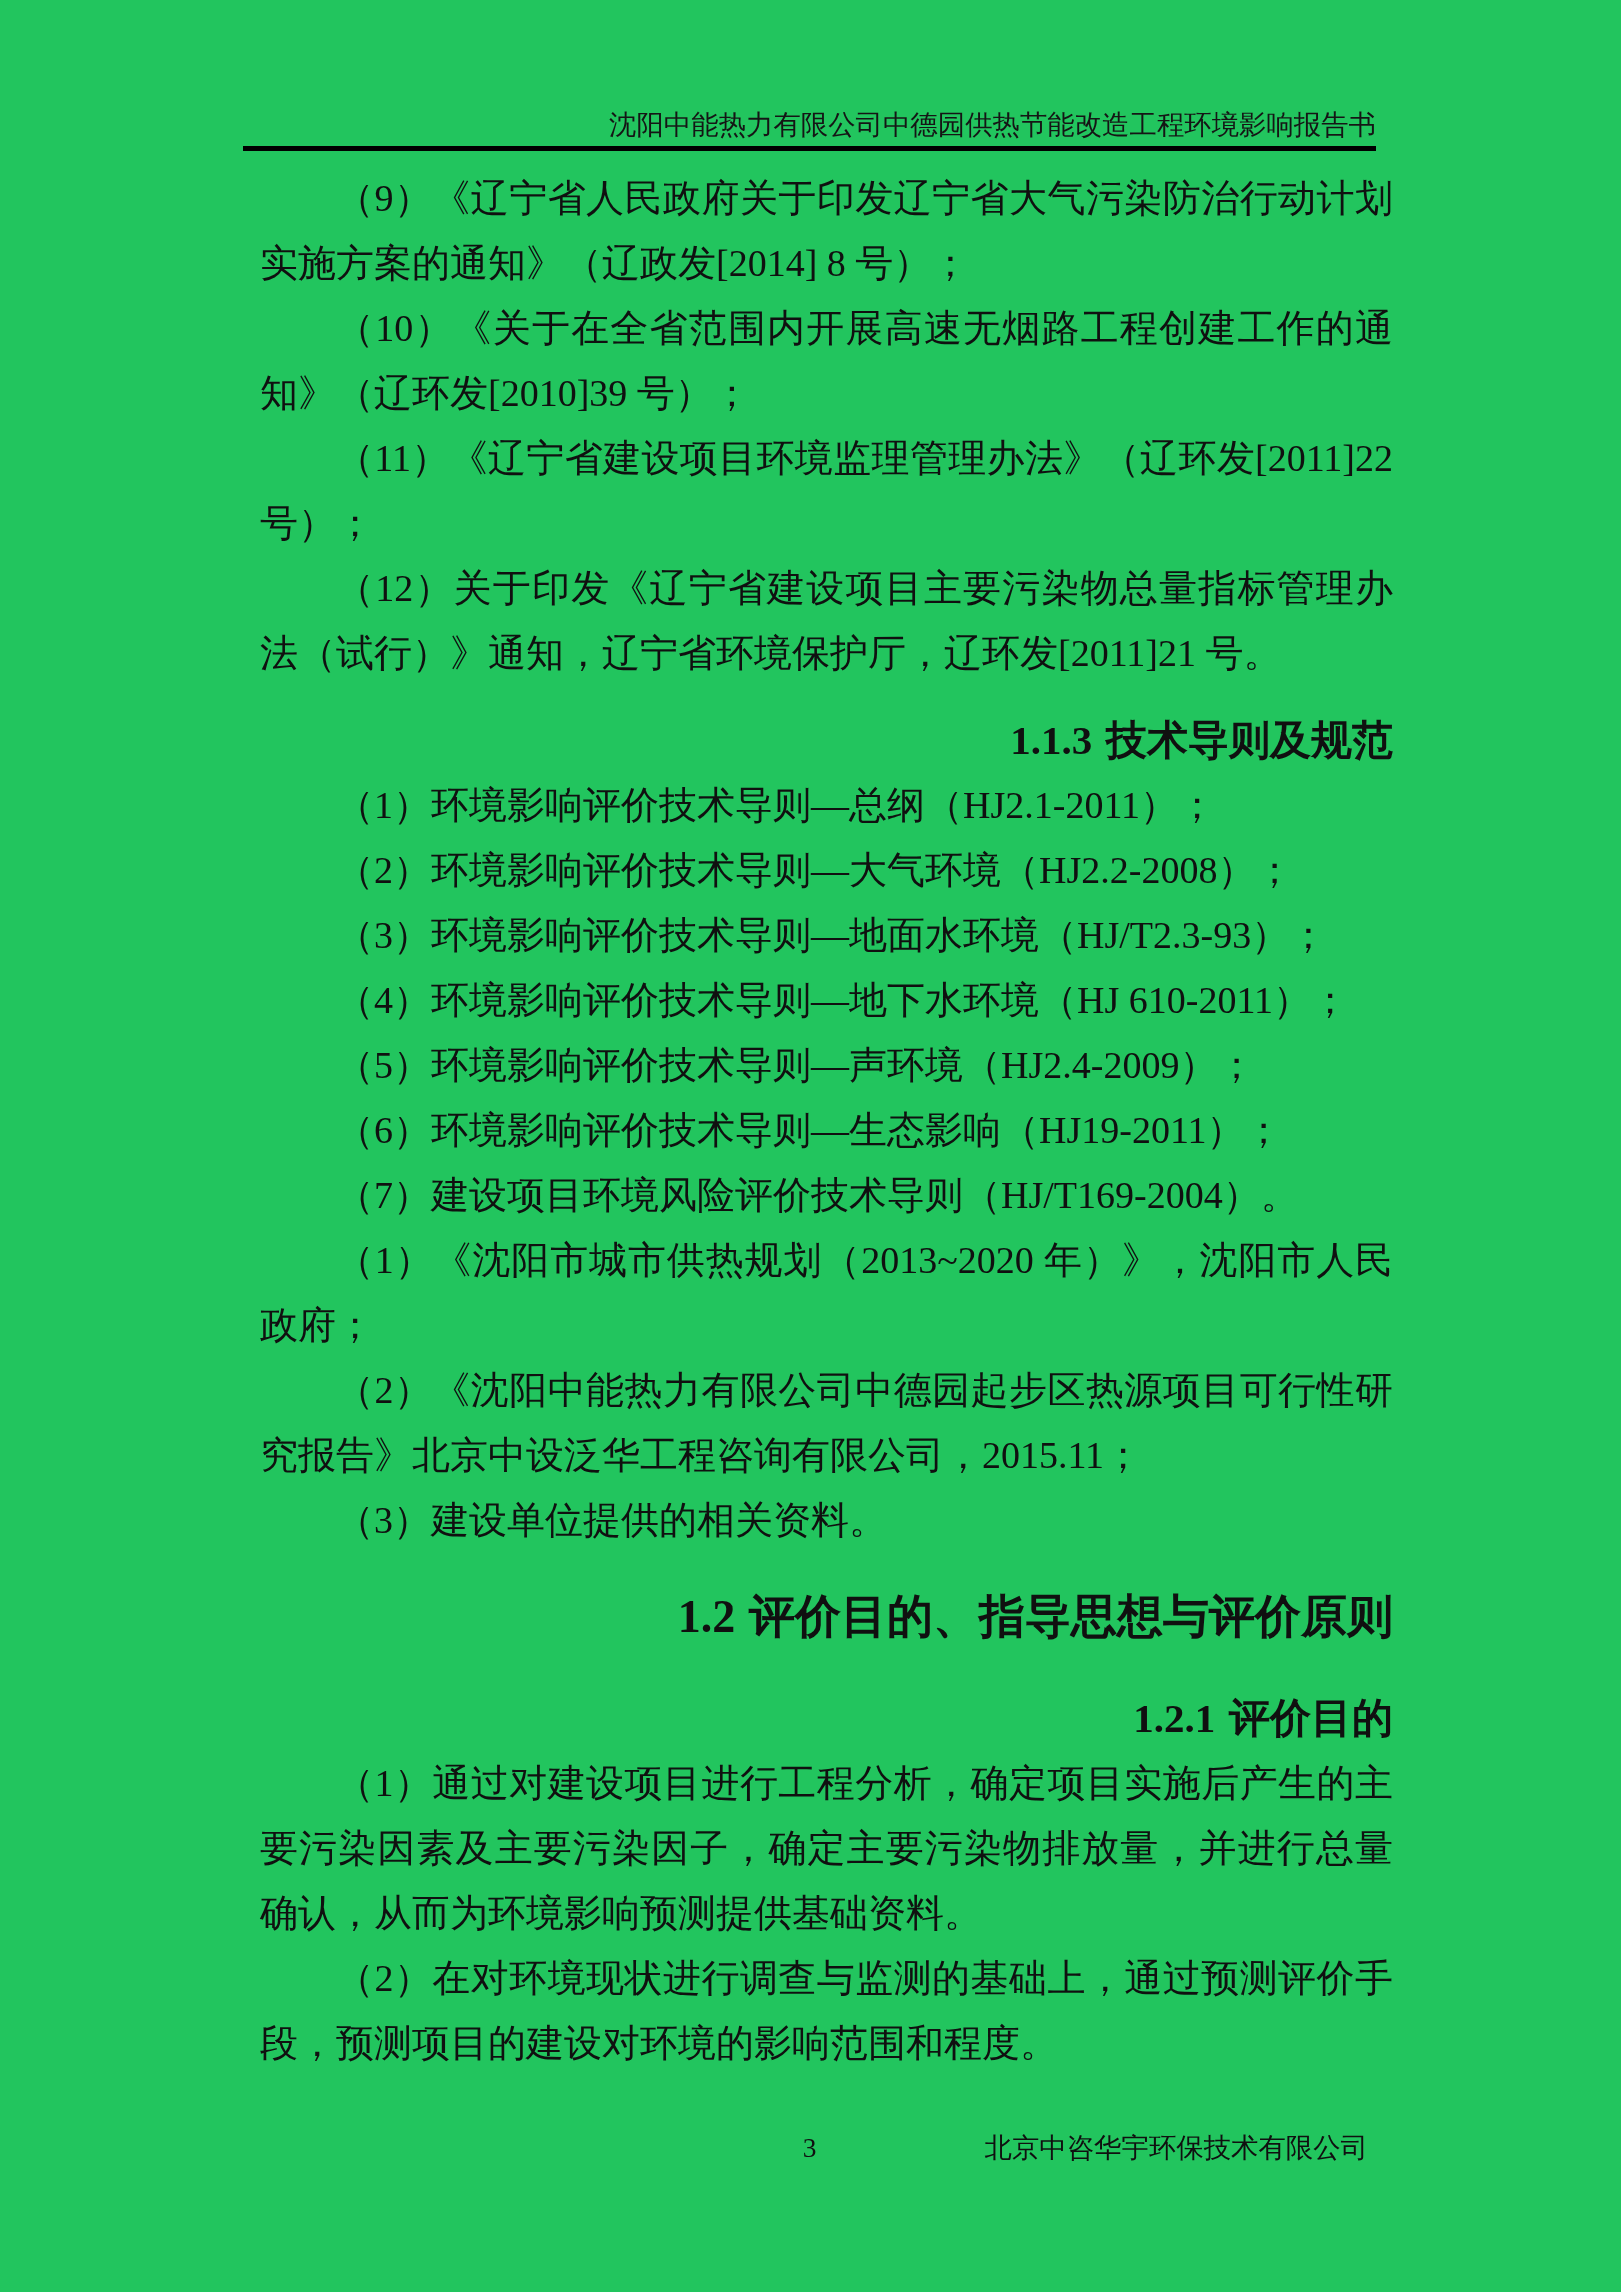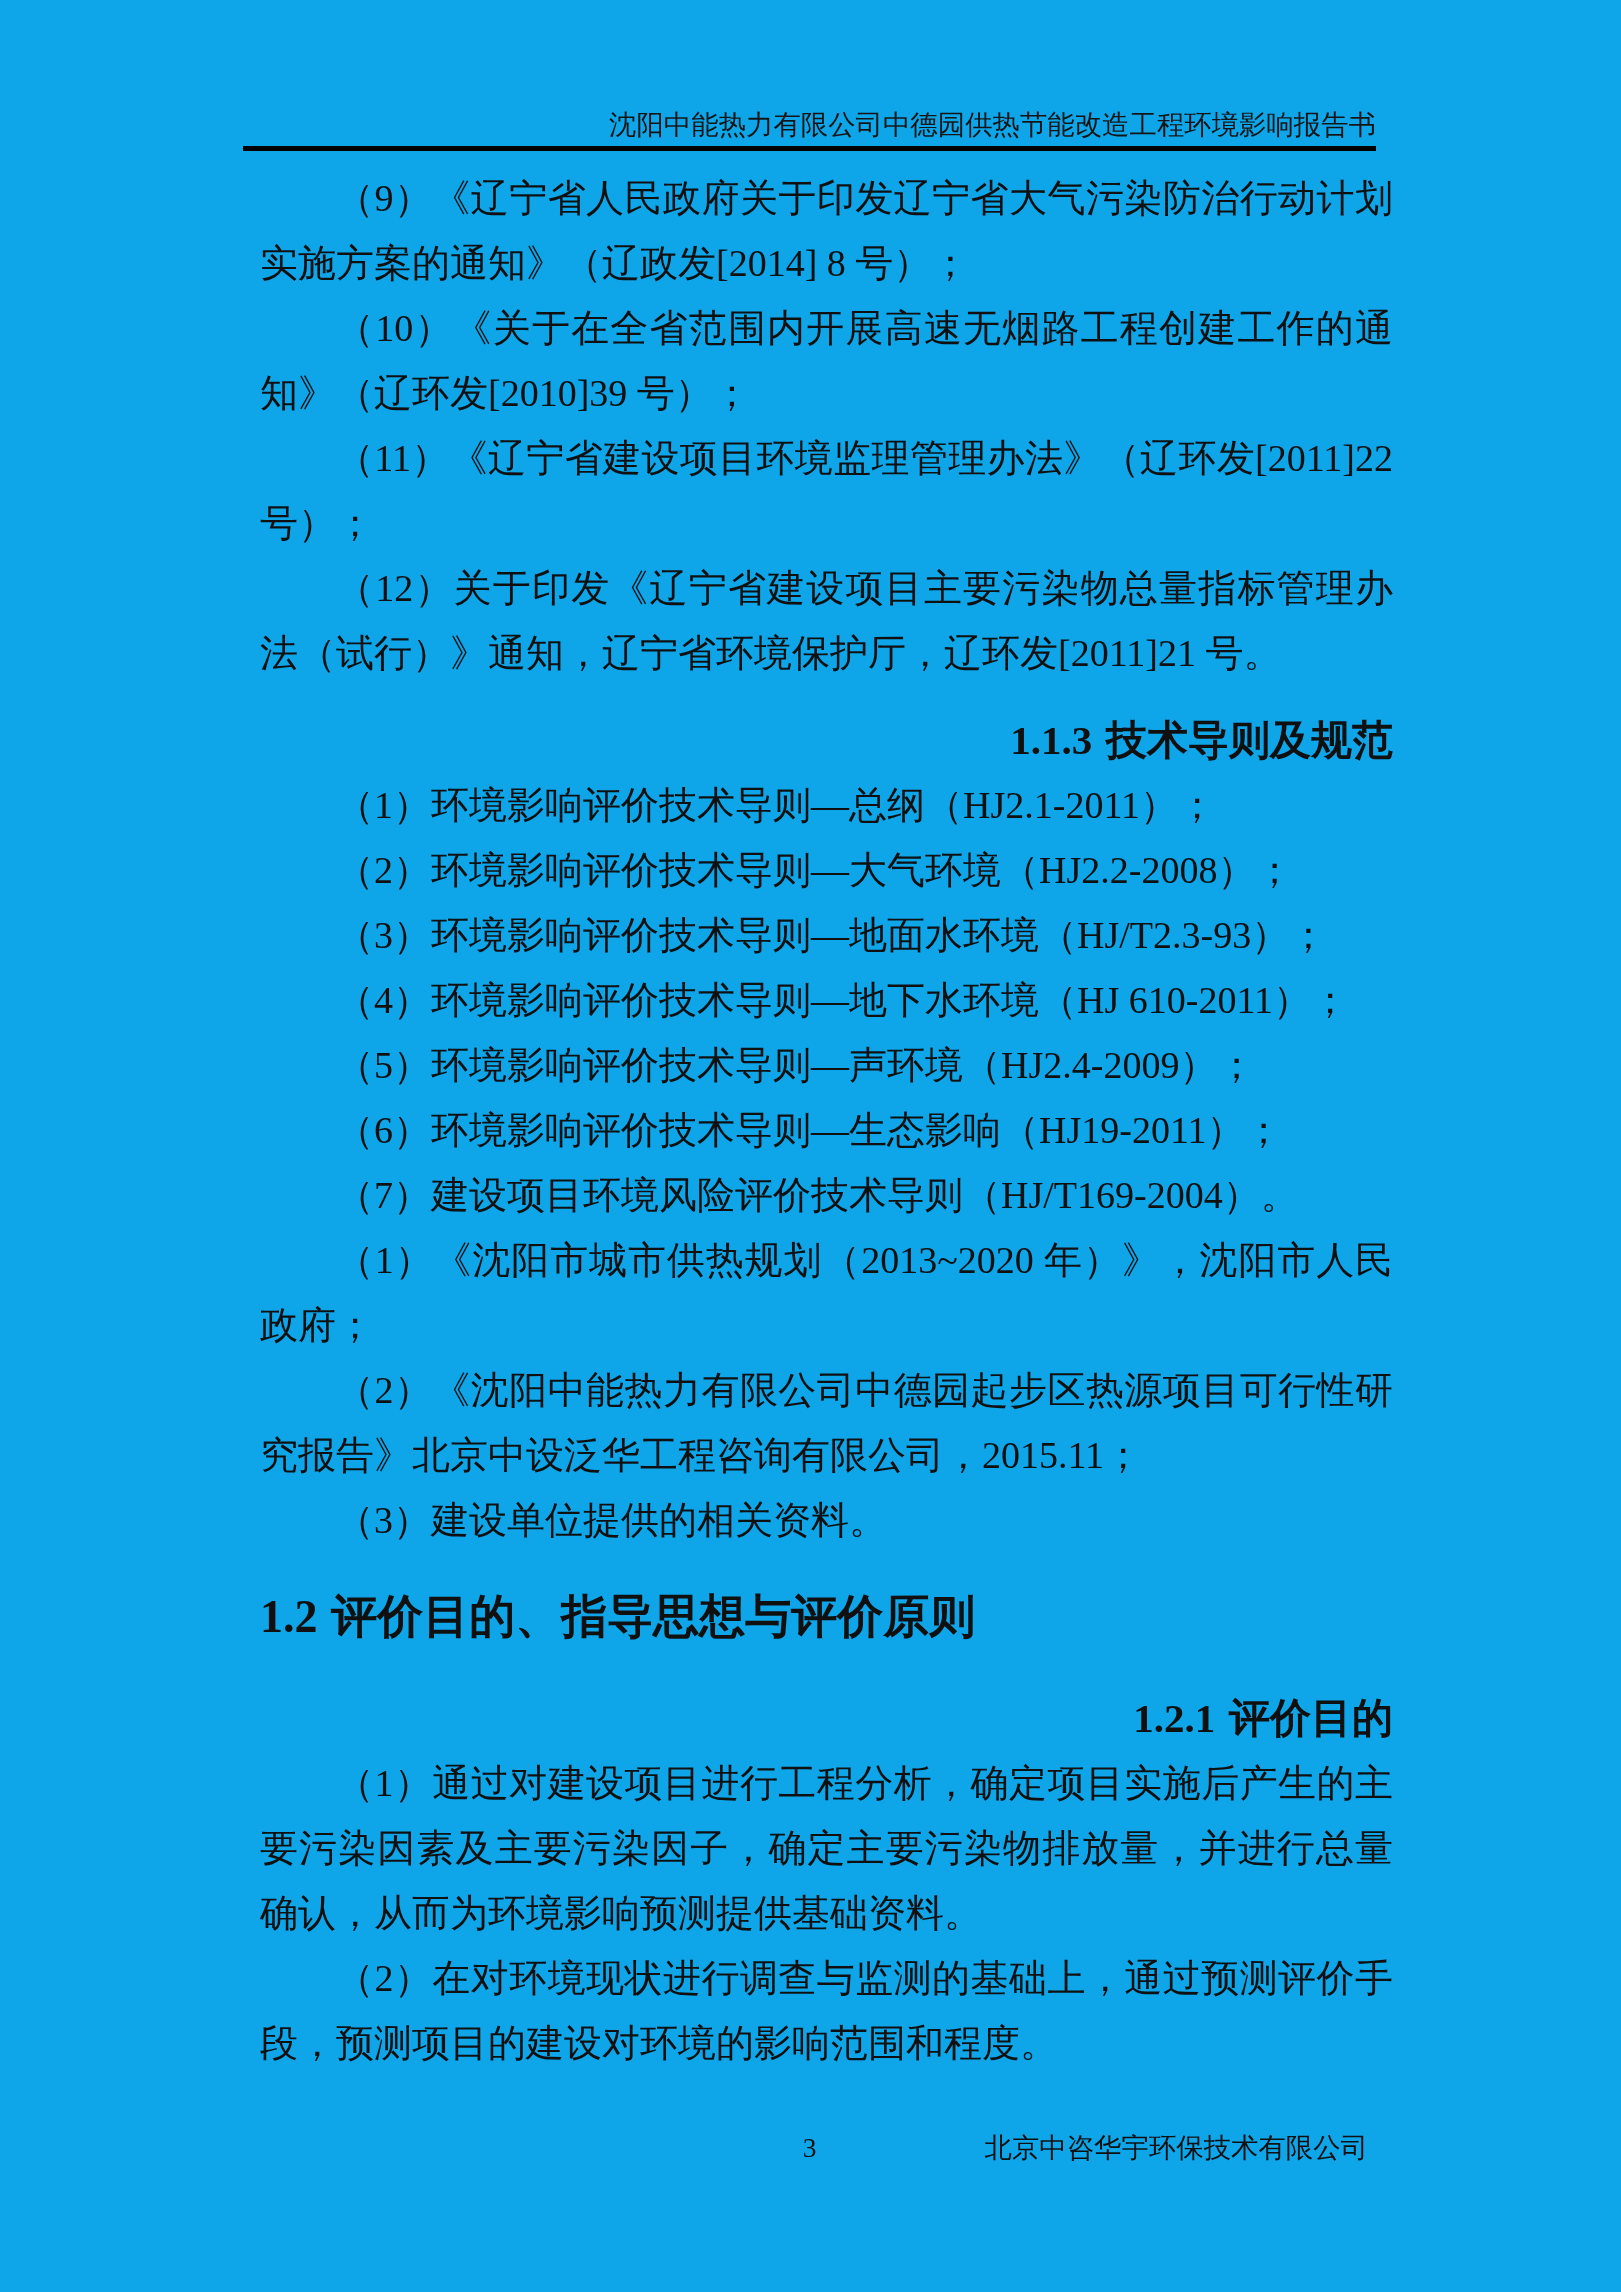--- a/index.html
+++ b/index.html
@@ -1,19 +1,19 @@
 <!DOCTYPE html>
 <html><head>
 <meta charset="utf-8">
 <style>
   html,body { margin:0; padding:0; background:#ffffff; }
   .page {
     position:relative;
     width:1621px; height:2293px;
-    background:#0ea5e9;
+    background:#22c55e;
     color:#101010;
     font-family:"Liberation Serif","DejaVu Serif",serif;
     overflow:hidden;
   }
   .running-header {
     position:absolute;
     left:243px; width:1133px; top:108px;
     text-align:right;
     font-size:27.4px;
     line-height:35px;
@@ -41,21 +41,21 @@
     line-height:65px;
     margin:21.6px 0 0 0;
     text-align:right;
   }
   .sec-head.gap-114 { margin-top:35px; }
   .sec-head-big {
     font-weight:bold;
     font-size:46px;
     line-height:73px;
     margin:27.4px 0 0 0;
-    text-align:left;
+    text-align:right;
   }
   .sec-head.gap-121 { margin-top:33px; }
   .sec-num { margin-right:13.7px; }
   .sec-num.wide { margin-right:31px; }
   .footer {
     position:absolute;
     left:243px; width:1133px; top:2129px;
     height:43px;
     font-size:27.4px;
     line-height:39px;

